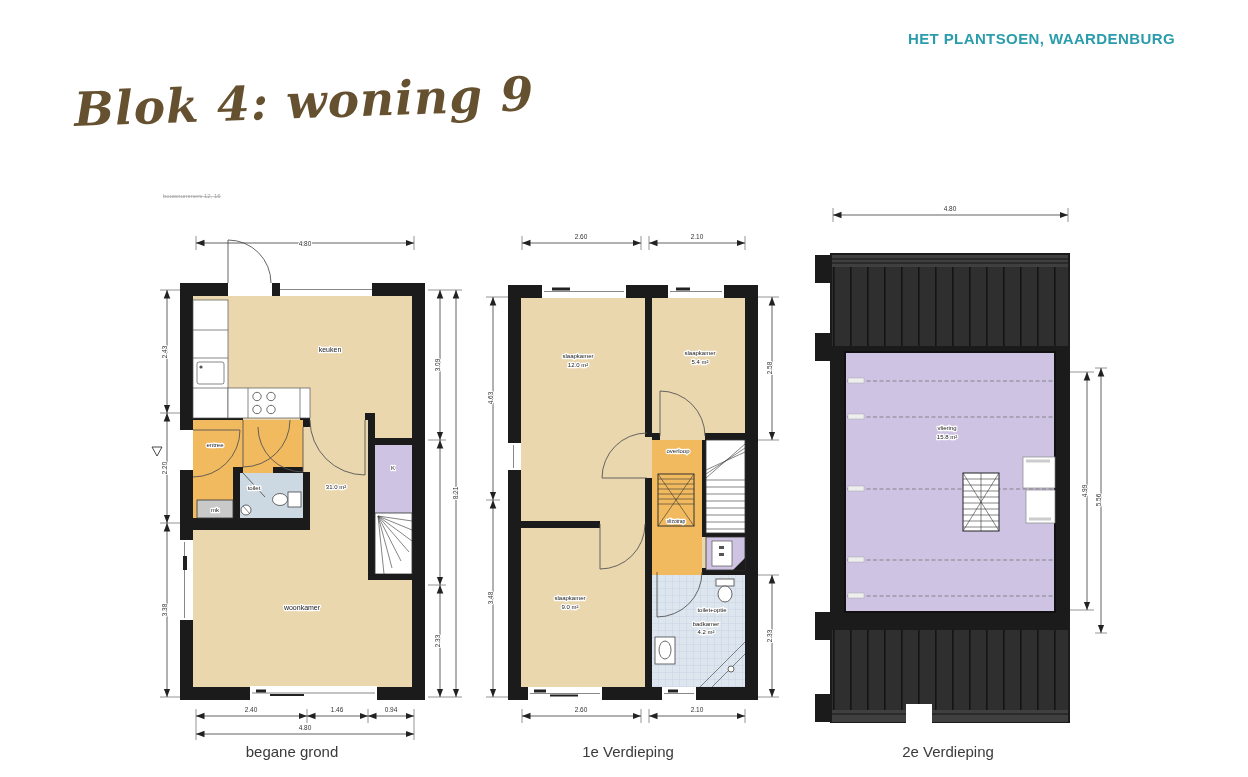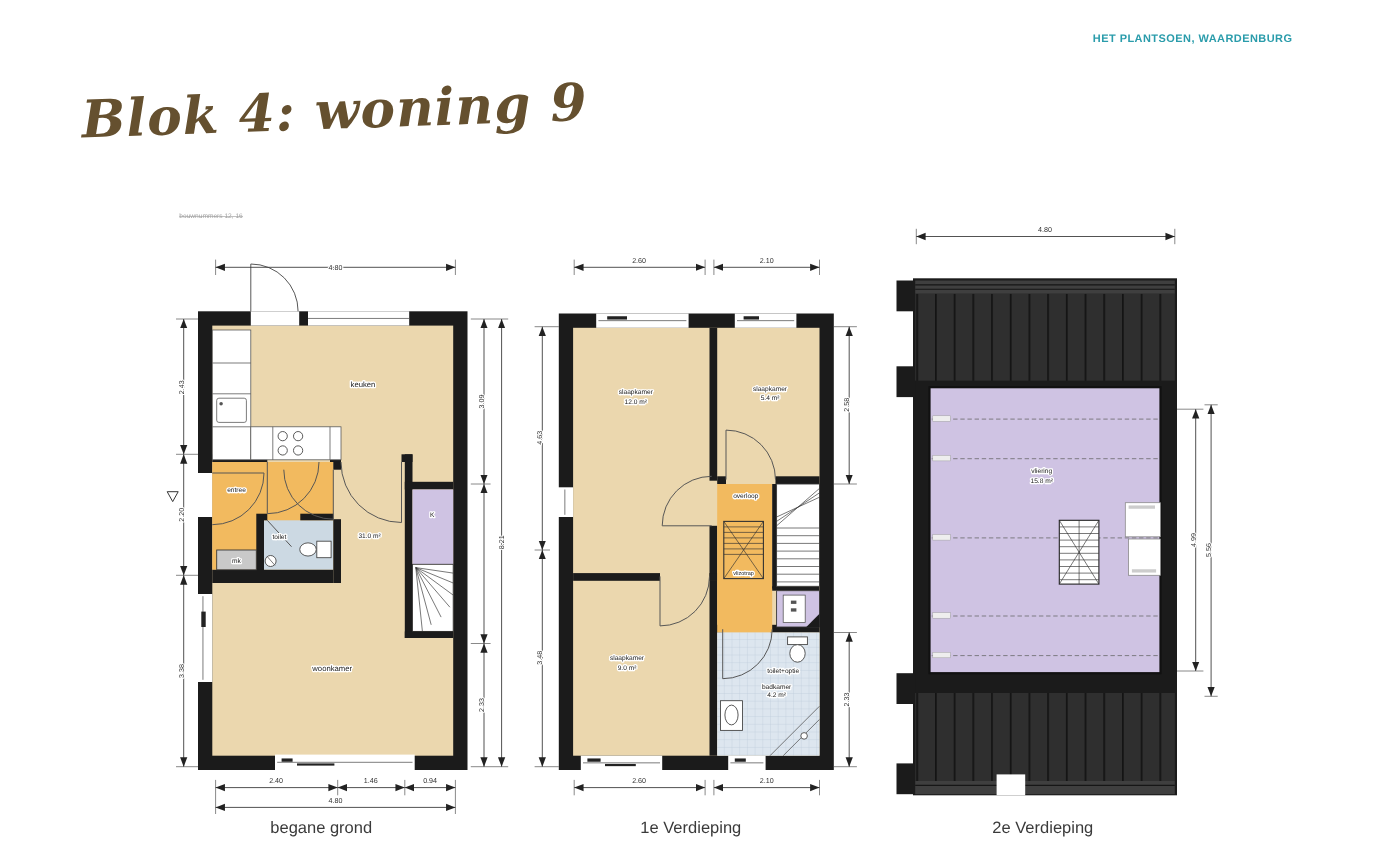--- a/index.html
+++ b/index.html
@@ -1,19 +1,19 @@
 <!DOCTYPE html>
 <html><head>
 <meta charset="utf-8">
 <style>
   html,body{margin:0;padding:0;background:#fff;}
   .page{position:relative;width:1248px;height:777px;background:#ffffff;overflow:hidden;
         font-family:"Liberation Sans",sans-serif;}
   .project-title{position:absolute;top:30px;right:73px;color:#2a9cab;font-weight:bold;
-        font-size:10px;letter-spacing:.4px;}
+        font-size:15px;letter-spacing:.4px;}
   .blok-title{position:absolute;left:74px;top:74px;margin:0;font-family:"DejaVu Serif",serif;
         font-style:italic;font-weight:bold;font-size:47px;color:#65502f;
         transform:rotate(-2deg);letter-spacing:1px;}
   svg.plans{position:absolute;left:0;top:0;}
   
   .rl{font-size:7px;fill:#1a1a1a;text-anchor:middle;paint-order:stroke;stroke:#fff;
       stroke-width:2.4px;stroke-linejoin:round;font-family:"Liberation Sans",sans-serif;}
   .rs{font-size:6px;}
   .dm{font-size:6.5px;fill:#333;text-anchor:middle;paint-order:stroke;stroke:#fff;
       stroke-width:2px;stroke-linejoin:round;font-family:"Liberation Sans",sans-serif;}

